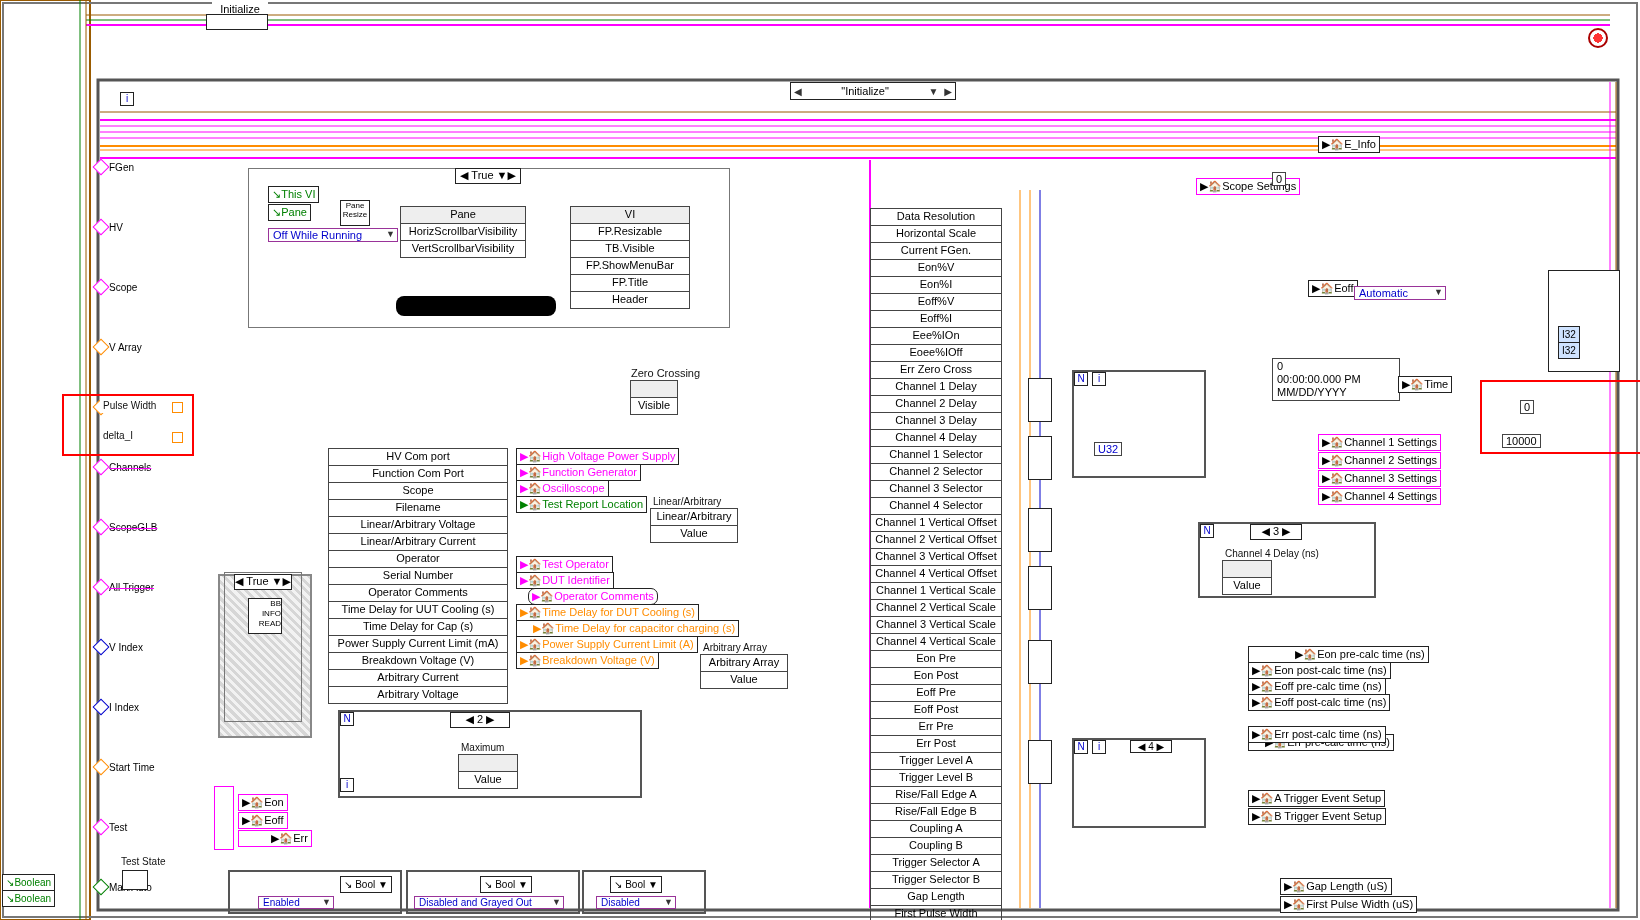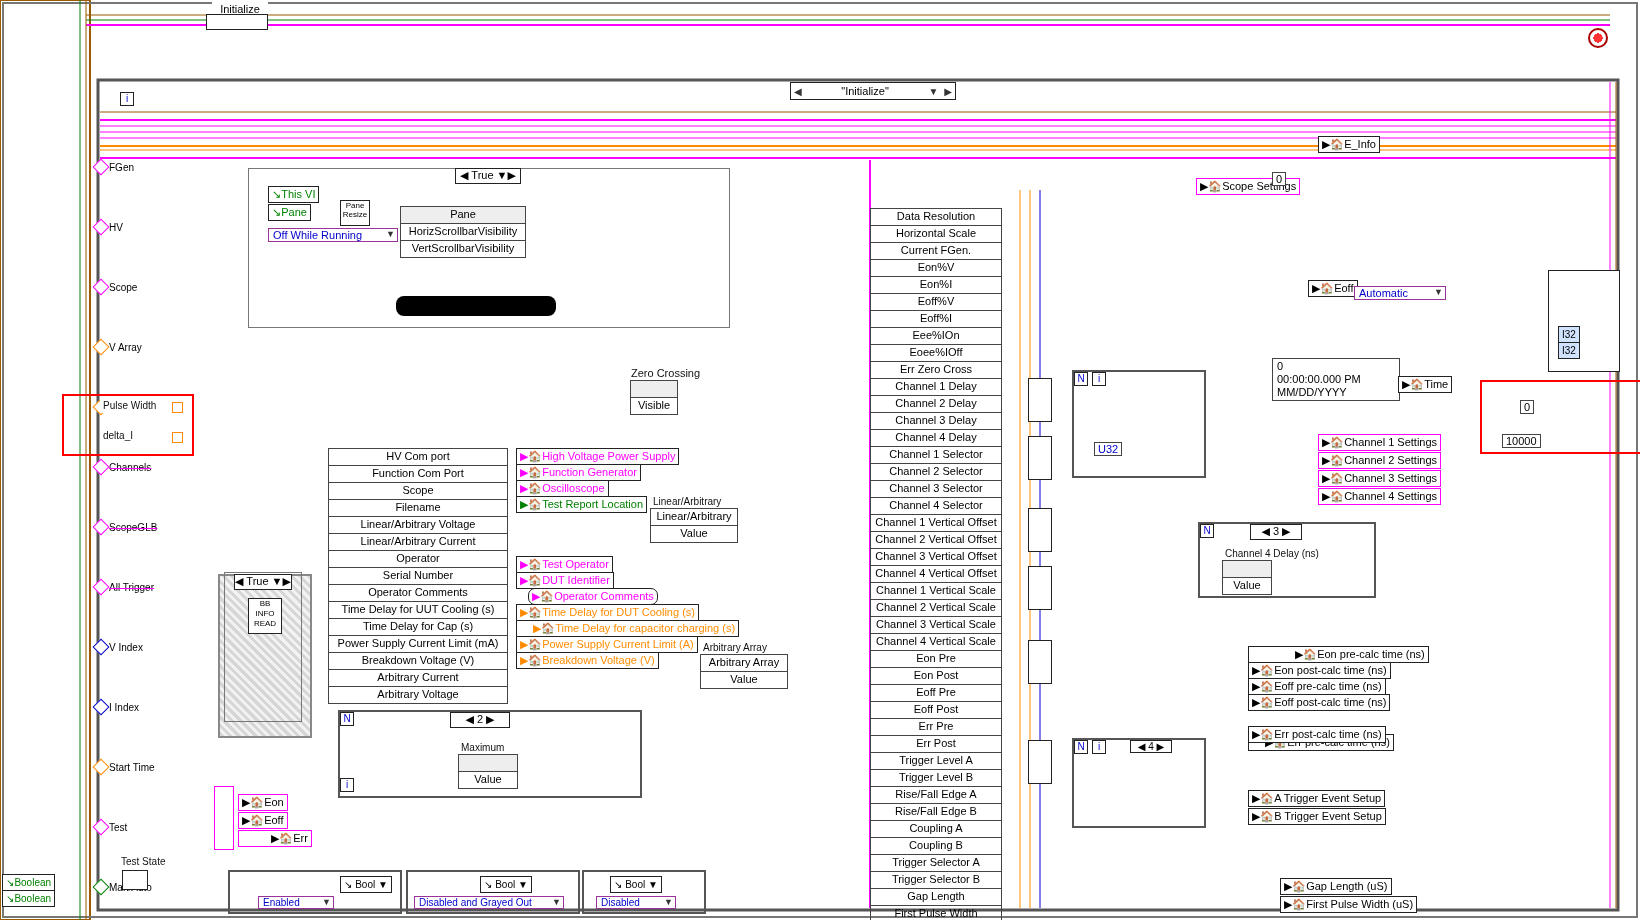--- a/index.html
+++ b/index.html
@@ -231,20 +231,28 @@
   <div class="pill green" style="left:268px; top:204px;">↘<span>Pane</span></div>
   <div class="box tiny" style="left:340px; top:200px; width:28px; height:24px; font-size:8px; line-height:9px; text-align:center;">Pane<br>Resize</div>
   <div class="dropdown" style="left:268px; top:228px; width:110px;">Off While Running</div>
 
   <div class="stack" style="left:400px; top:206px; width:126px;">
     <div class="black" style="background:#eee;">Pane</div>
     <div class="magenta">HorizScrollbarVisibility</div>
     <div class="magenta">VertScrollbarVisibility</div>
   </div>
 
+  <div class="stack" style="left:570px; top:206px; width:120px;">
+    <div class="black" style="background:#eee;">VI</div>
+    <div class="green">FP.Resizable</div>
+    <div class="green">TB.Visible</div>
+    <div class="green">FP.ShowMenuBar</div>
+    <div class="magenta">FP.Title</div>
+    <div class="magenta">Header</div>
+  </div>
 
   <div style="position:absolute; left:396px; top:296px; width:160px; height:20px; background:#000; border-radius:8px;"></div>
 
   <div class="pill black" style="left:628px; top:366px; border:none;">Zero Crossing</div>
   <div class="stack" style="left:630px; top:380px; width:48px;">
     <div style="background:#eee;">&nbsp;</div>
     <div class="green">Visible</div>
   </div>
 
   <div class="hatch" style="left:218px; top:574px; width:90px; height:160px;"></div>
@@ -433,15 +441,15 @@
   <div class="pill tiny" style="left:1558px; top:326px; background:#cfe3ff;">I32</div>
   <div class="pill tiny" style="left:1558px; top:342px; background:#cfe3ff;">I32</div>
   <div class="highlight" style="left:1480px; top:380px; width:160px; height:70px;"></div>
   <div class="num" style="left:1520px; top:400px;">0</div>
   <div class="num" style="left:1502px; top:434px;">10000</div>
 
   <div style="position:absolute; right:32px; top:28px; width:16px; height:16px; border:2px solid #a00; border-radius:50%; background:radial-gradient(circle,#f33 40%,#fff 42%);"></div>
 
   <div class="caseframe" style="left:224px; top:572px; width:76px; height:148px;"></div>
   <div class="box" style="left:234px; top:574px; width:56px; height:14px; text-align:center;">◀ <span>True</span> ▼▶</div>
-  <div class="box tiny" style="left:248px; top:598px; width:32px; height:34px; text-align:center; line-height:10px; font-size:8px;">BB<br>INFO<br>READ</div>
+  <div class="box tiny" style="left:248px; top:598px; width:32px; height:34px; text-align:right; line-height:10px; font-size:8px;">BB<br>INFO<br>READ</div>
 
 </div>
 
 </body></html>

